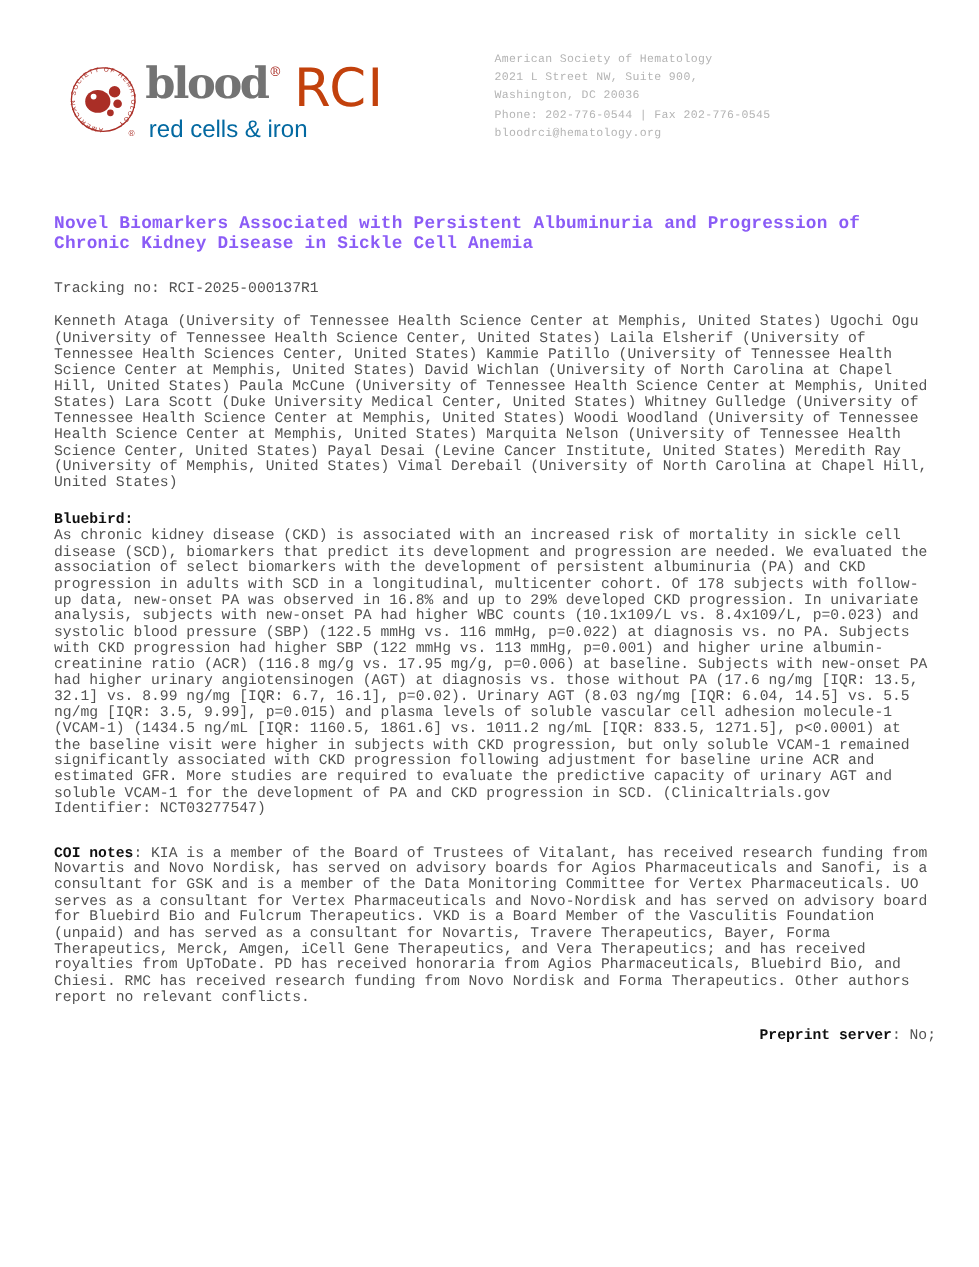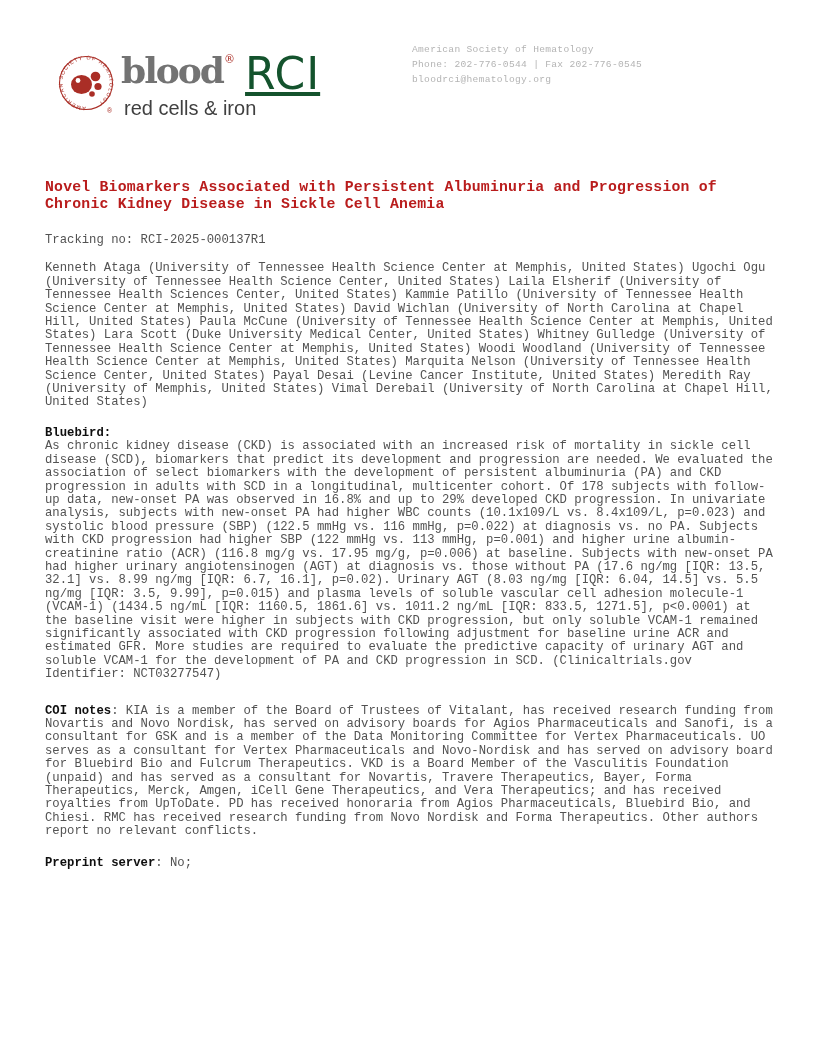--- a/index.html
+++ b/index.html
@@ -36,30 +36,29 @@
   .reg-mark {
     font-family: "DejaVu Serif", serif;
     font-size: 11px;
     color: #aa2e26;
     margin-left: 1px;
     margin-top: 2px;
   }
   .rci-word {
     font-family: "DejaVu Sans", sans-serif;
     font-size: 44px;
-    color: #14532d;
+    color: #c2410c;
     line-height: 1;
     margin-left: 10px;
     letter-spacing: 1px;
-    text-decoration: underline;
   }
   .tagline {
     font-family: "Liberation Sans", sans-serif;
     font-size: 20px;
-    color: #404040;
+    color: #0369a1;
     margin-top: 1px;
     margin-left: 3px;
     letter-spacing: 0px;
   }
 
   .addr {
     position: absolute;
     left: 412px;
     top: 42px;
     font-style: normal;
@@ -77,34 +76,34 @@
     top: 179px;
     width: 735px;
     font-size: 12.25px;
     line-height: 13.4px;
     color: #525252;
   }
   .content h1 {
     font-size: 14.8px;
     line-height: 17px;
     font-weight: bold;
-    color: #b91c1c;
+    color: #8b5cf6;
     margin: 0 0 21px 0;
     width: 700px;
     letter-spacing: 0.2px;
   }
   .tracking { margin: 12px 0 15px 0; }
   .authors  { margin: 0 0 17px 0; }
   .abstract-block { margin: 0 0 23px 0; }
   .bold-label { font-weight: bold; color: #0f0f0f; }
   .abstract-block .bold-label { display: block; }
   .abstract-text { margin: 0; }
   .coi-line { margin: 0 0 19px 0; }
   .coi-notes { margin: 0 0 18px 0; }
-  .preprint { margin: 0; }
+  .preprint { margin: 0; text-align: right; }
   p, .p { word-wrap: break-word; }
 </style>
 </head>
 <body>
 
 <div class="page">
 
   <div class="logo">
     <span class="emblem">
       <svg width="58" height="60" viewBox="0 0 58 60">
@@ -128,20 +127,22 @@
         <span class="blood-word">blood</span>
         <span class="reg-mark">®</span>
         <span class="rci-word">RCI</span>
       </span>
       <div class="tagline">red cells &amp; iron</div>
     </span>
   </div>
 
   <address class="addr">
     <div>American Society of Hematology</div>
+    <div>2021 L Street NW, Suite 900,</div>
+    <div>Washington, DC 20036</div>
     <div>Phone: 202-776-0544 | Fax 202-776-0545</div>
     <div>bloodrci@hematology.org</div>
   </address>
 
   <main class="content">
 
     <h1>Novel Biomarkers Associated with Persistent Albuminuria and Progression of Chronic Kidney Disease in Sickle Cell Anemia</h1>
 
     <p class="tracking p">Tracking no: RCI-2025-000137R1</p>
 

